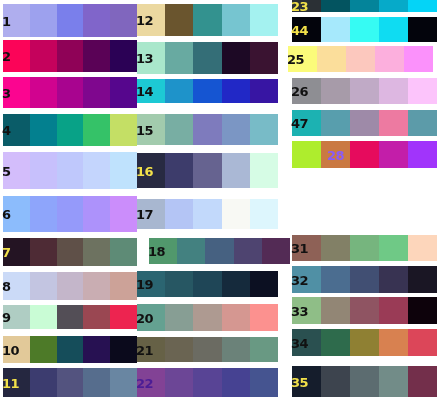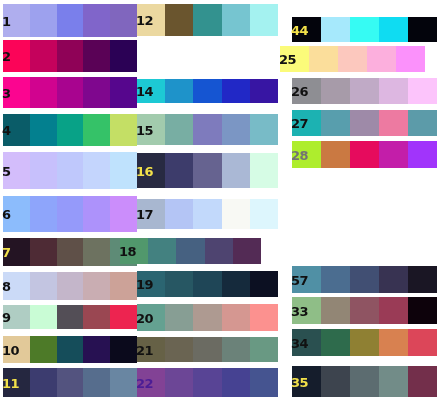--- a/index.html
+++ b/index.html
@@ -109,20 +109,28 @@
 </div>
 <div class="col">
 <div class="row" style="left:137px;top:4px;width:141px;height:32px">
         <i style="left: 0px; width: 28.2px; background: rgb(235, 216, 160);"></i>
         <i style="left: 28.2px; width: 28.2px; background: rgb(106, 85, 46);"></i>
         <i style="left: 56.4px; width: 28.2px; background: rgb(51, 146, 143);"></i>
         <i style="left: 84.6px; width: 28.2px; background: rgb(118, 197, 208);"></i>
         <i style="left: 112.8px; width: 28.2px; background: rgb(164, 242, 240);"></i>
         <b style="color: rgb(17, 17, 17);">12</b>
       </div>
+<div class="row" style="left:137px;top:42px;width:141px;height:32px">
+        <i style="left: 0px; width: 28.2px; background: rgb(169, 231, 203);"></i>
+        <i style="left: 28.2px; width: 28.2px; background: rgb(104, 170, 161);"></i>
+        <i style="left: 56.4px; width: 28.2px; background: rgb(52, 110, 119);"></i>
+        <i style="left: 84.6px; width: 28.2px; background: rgb(29, 9, 37);"></i>
+        <i style="left: 112.8px; width: 28.2px; background: rgb(58, 19, 49);"></i>
+        <b style="color: rgb(17, 17, 17);">13</b>
+      </div>
 <div class="row" style="left:137px;top:79px;width:141px;height:24px">
         <i style="left: 0px; width: 28.2px; background: rgb(29, 201, 212);"></i>
         <i style="left: 28.2px; width: 28.2px; background: rgb(30, 147, 202);"></i>
         <i style="left: 56.4px; width: 28.2px; background: rgb(21, 85, 210);"></i>
         <i style="left: 84.6px; width: 28.2px; background: rgb(33, 40, 198);"></i>
         <i style="left: 112.8px; width: 28.2px; background: rgb(55, 21, 163);"></i>
         <b style="color: rgb(17, 17, 17);">14</b>
       </div>
 <div class="row" style="left:137px;top:114px;width:138px;height:31px">
         <i style="left: 0px; width: 28.2px; background: rgb(162, 203, 173);"></i>
@@ -141,21 +149,21 @@
         <b style="color: rgb(242, 225, 74); text-align: center;">16</b>
       </div>
 <div class="row" style="left:137px;top:199px;width:141px;height:30px">
         <i style="left: 0px; width: 28.2px; background: rgb(168, 183, 208);"></i>
         <i style="left: 28.2px; width: 28.2px; background: rgb(180, 197, 245);"></i>
         <i style="left: 56.4px; width: 28.2px; background: rgb(194, 217, 251);"></i>
         <i style="left: 84.6px; width: 28.2px; background: rgb(248, 249, 244);"></i>
         <i style="left: 112.8px; width: 28.2px; background: rgb(221, 246, 253);"></i>
         <b style="color: rgb(17, 17, 17);">17</b>
       </div>
-<div class="row" style="left:120px;top:238px;width:141px;height:26px">
+<div class="row" style="left:149px;top:238px;width:141px;height:26px">
         <i style="left: 0px; width: 28.2px; background: rgb(81, 152, 108);"></i>
         <i style="left: 28.2px; width: 28.2px; background: rgb(67, 129, 128);"></i>
         <i style="left: 56.4px; width: 28.2px; background: rgb(70, 97, 129);"></i>
         <i style="left: 84.6px; width: 28.2px; background: rgb(78, 68, 112);"></i>
         <i style="left: 112.8px; width: 28.2px; background: rgb(83, 43, 85);"></i>
         <b style="color: rgb(17, 17, 17);">18</b>
       </div>
 <div class="row" style="left:137px;top:271px;width:141px;height:26px">
         <i style="left: 0px; width: 28.2px; background: rgb(43, 101, 113);"></i>
         <i style="left: 28.2px; width: 28.2px; background: rgb(39, 87, 99);"></i>
@@ -183,29 +191,37 @@
 <div class="row" style="left:137px;top:368px;width:141px;height:29px">
         <i style="left: 0px; width: 28.2px; background: rgb(130, 66, 149);"></i>
         <i style="left: 28.2px; width: 28.2px; background: rgb(108, 70, 150);"></i>
         <i style="left: 56.4px; width: 28.2px; background: rgb(88, 68, 149);"></i>
         <i style="left: 84.6px; width: 28.2px; background: rgb(70, 66, 146);"></i>
         <i style="left: 112.8px; width: 28.2px; background: rgb(69, 84, 144);"></i>
         <b style="color: #4c1d95;">22</b>
       </div>
 </div>
 <div class="col">
+<div class="row" style="left:292px;top:0px;width:145px;height:12px">
+        <i style="left: 0px; width: 29px; background: rgb(43, 48, 53);"></i>
+        <i style="left: 29px; width: 29px; background: rgb(3, 84, 96);"></i>
+        <i style="left: 58px; width: 29px; background: rgb(4, 132, 154);"></i>
+        <i style="left: 87px; width: 29px; background: rgb(6, 170, 201);"></i>
+        <i style="left: 116px; width: 29px; background: rgb(4, 212, 247);"></i>
+        <b style="color: rgb(242, 225, 74);">23</b>
+      </div>
 <div class="row" style="left:292px;top:17px;width:145px;height:25px">
         <i style="left: 0px; width: 29px; background: rgb(3, 4, 12);"></i>
         <i style="left: 29px; width: 29px; background: rgb(166, 233, 252);"></i>
         <i style="left: 58px; width: 29px; background: rgb(54, 251, 243);"></i>
         <i style="left: 87px; width: 29px; background: rgb(15, 220, 242);"></i>
         <i style="left: 116px; width: 29px; background: rgb(3, 4, 12);"></i>
         <b style="color: rgb(242, 225, 74);">44</b>
       </div>
-<div class="row" style="left:280px;top:46px;width:141px;height:26px">
+<div class="row" style="left:288px;top:46px;width:141px;height:26px">
         <i style="left: 0px; width: 29px; background: rgb(251, 251, 122);"></i>
         <i style="left: 29px; width: 29px; background: rgb(251, 222, 155);"></i>
         <i style="left: 58px; width: 29px; background: rgb(252, 200, 190);"></i>
         <i style="left: 87px; width: 29px; background: rgb(252, 175, 221);"></i>
         <i style="left: 116px; width: 29px; background: rgb(251, 145, 251);"></i>
         <b style="color: rgb(17, 17, 17);">25</b>
       </div>
 <div class="row" style="left:292px;top:78px;width:145px;height:26px">
         <i style="left: 0px; width: 29px; background: rgb(142, 142, 147);"></i>
         <i style="left: 29px; width: 29px; background: rgb(167, 155, 169);"></i>
@@ -213,37 +229,45 @@
         <i style="left: 87px; width: 29px; background: rgb(221, 183, 225);"></i>
         <i style="left: 116px; width: 29px; background: rgb(252, 196, 251);"></i>
         <b style="color: rgb(17, 17, 17);">26</b>
       </div>
 <div class="row" style="left:292px;top:110px;width:145px;height:26px">
         <i style="left: 0px; width: 29px; background: rgb(28, 178, 178);"></i>
         <i style="left: 29px; width: 29px; background: rgb(88, 158, 173);"></i>
         <i style="left: 58px; width: 29px; background: rgb(158, 138, 168);"></i>
         <i style="left: 87px; width: 29px; background: rgb(237, 122, 161);"></i>
         <i style="left: 116px; width: 29px; background: rgb(92, 155, 169);"></i>
-        <b style="color: rgb(17, 17, 17);">27</b>
+        <b style="color: rgb(17, 17, 17);">47</b>
       </div>
 <div class="row" style="left:292px;top:141px;width:145px;height:27px">
         <i style="left: 0px; width: 29px; background: rgb(174, 237, 45);"></i>
         <i style="left: 29px; width: 29px; background: rgb(202, 121, 66);"></i>
         <i style="left: 58px; width: 29px; background: rgb(230, 11, 93);"></i>
         <i style="left: 87px; width: 29px; background: rgb(195, 30, 169);"></i>
         <i style="left: 116px; width: 29px; background: rgb(161, 52, 251);"></i>
-        <b style="color: #737373;">28</b>
+        <b style="color: #8b5cf6; margin-left: 36px;">28</b>
+      </div>
+<div class="row" style="left:292px;top:235px;width:145px;height:26px">
+        <i style="left: 0px; width: 29px; background: rgb(142, 97, 86);"></i>
+        <i style="left: 29px; width: 29px; background: rgb(130, 128, 102);"></i>
+        <i style="left: 58px; width: 29px; background: rgb(118, 181, 126);"></i>
+        <i style="left: 87px; width: 29px; background: rgb(111, 201, 134);"></i>
+        <i style="left: 116px; width: 29px; background: rgb(253, 214, 187);"></i>
+        <b style="color: rgb(17, 17, 17);">31</b>
       </div>
 <div class="row" style="left:292px;top:266px;width:145px;height:27px">
         <i style="left: 0px; width: 29px; background: rgb(80, 144, 165);"></i>
         <i style="left: 29px; width: 29px; background: rgb(75, 109, 144);"></i>
         <i style="left: 58px; width: 29px; background: rgb(65, 79, 115);"></i>
         <i style="left: 87px; width: 29px; background: rgb(56, 51, 82);"></i>
         <i style="left: 116px; width: 29px; background: rgb(26, 22, 36);"></i>
-        <b style="color: rgb(17, 17, 17);">57</b>
+        <b style="color: rgb(17, 17, 17);">32</b>
       </div>
 <div class="row" style="left:292px;top:297px;width:145px;height:27px">
         <i style="left: 0px; width: 29px; background: rgb(143, 190, 135);"></i>
         <i style="left: 29px; width: 29px; background: rgb(146, 134, 117);"></i>
         <i style="left: 58px; width: 29px; background: rgb(143, 84, 98);"></i>
         <i style="left: 87px; width: 29px; background: rgb(154, 59, 86);"></i>
         <i style="left: 116px; width: 29px; background: rgb(13, 2, 11);"></i>
         <b style="color: rgb(17, 17, 17);">33</b>
       </div>
 <div class="row" style="left:292px;top:329px;width:145px;height:27px">

